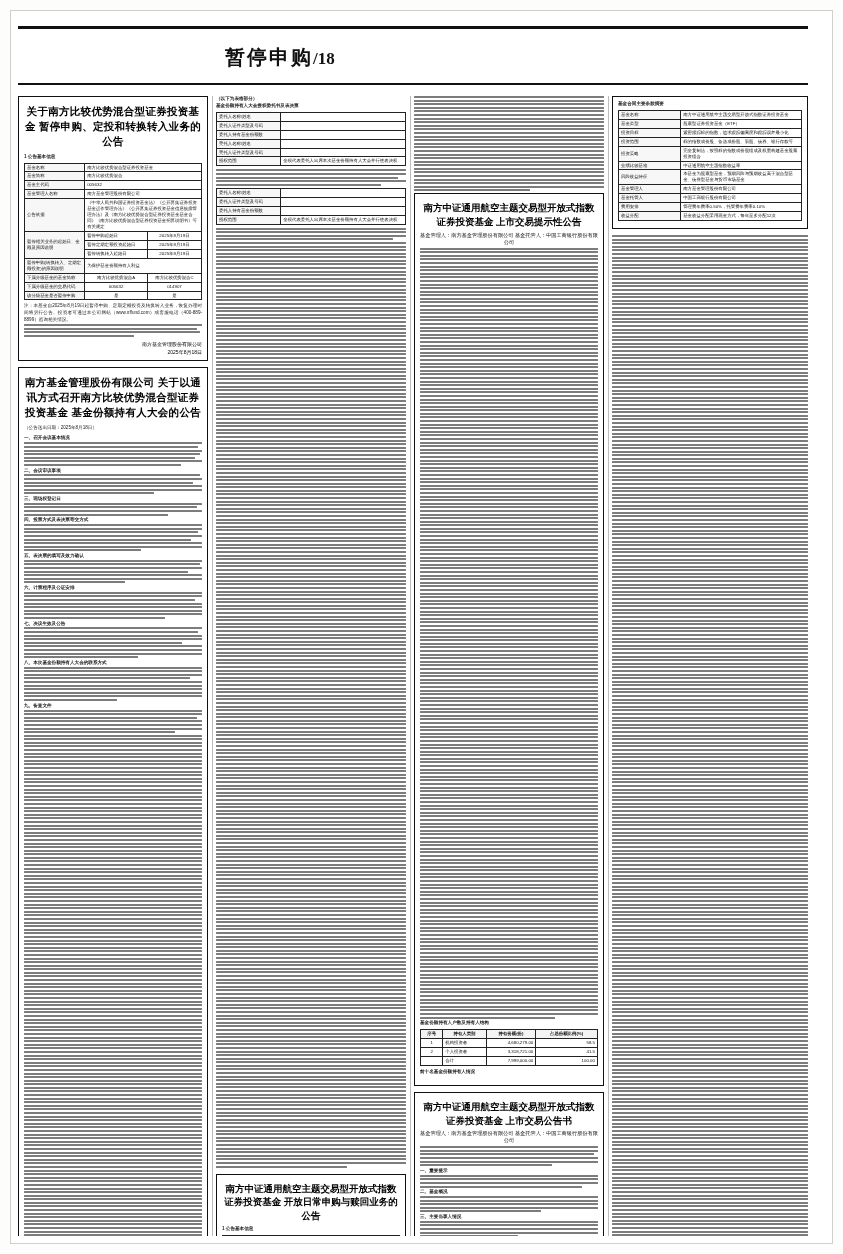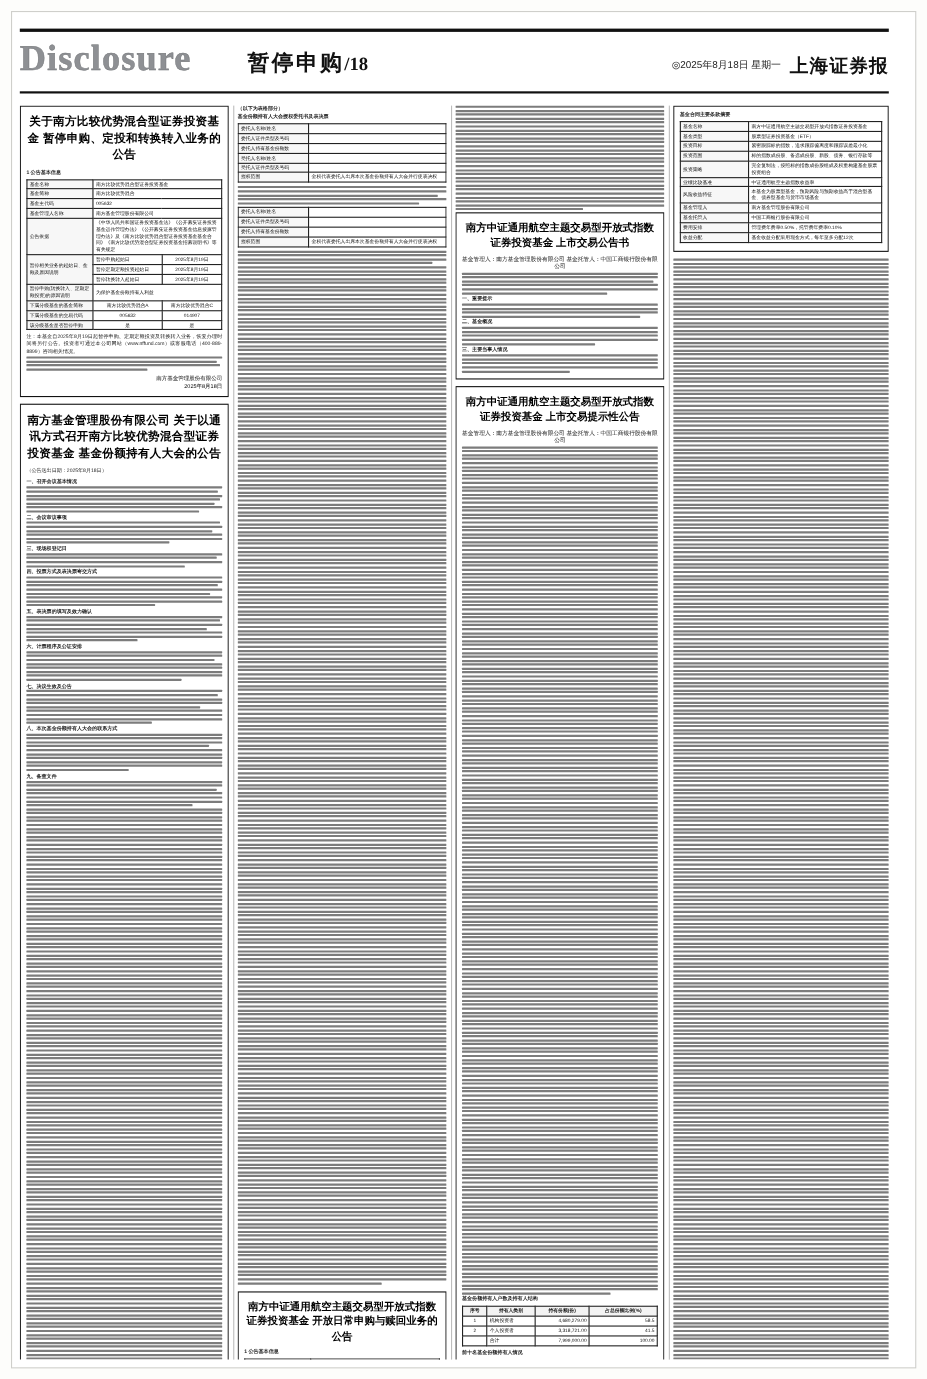--- a/index.html
+++ b/index.html
@@ -71,27 +71,22 @@
   .sig{font-size:5px;text-align:right;line-height:1.6;margin-top:3px;}
 </style>
 </head>
 <body>
 
 <div id="page">
   <div class="sheet"></div>
 
   <div class="masthead">
     <div class="mh-rule-top"></div>
-    <div class="mh-disclosure">Disclosure</div>
     <div class="mh-cn">
       <span>暂停申购</span><span class="slash">/18</span>
-    </div>
-    <div class="mh-right">
-      <span class="mh-date">◎2025年8月18日 星期一</span>
-      <span class="mh-paper">上海证券报</span>
     </div>
     <div class="mh-rule-bot"></div>
   </div>
 
   <div class="cols">
     <div class="col-rule" style="left:194px"></div>
     <div class="col-rule" style="left:392px"></div>
     <div class="col-rule" style="left:590px"></div>
 
     <div class="col col1">
@@ -755,50 +750,20 @@
         <div class="ln" style="width:100%"></div>
         <div class="ln" style="width:100%"></div>
         <div class="ln" style="width:100%"></div>
         <div class="ln" style="width:100%"></div>
         <div class="ln" style="width:100%"></div>
         <div class="ln" style="width:100%"></div>
         <div class="ln" style="width:61%"></div>
 
       <div class="block">
         <h3 class="title-sm">南方中证通用航空主题交易型开放式指数证券投资基金
-上市交易公告书</h3>
-        <div class="subhead">基金管理人：南方基金管理股份有限公司
-基金托管人：中国工商银行股份有限公司</div>
-        <div class="ln" style="width:100%"></div>
-          <div class="ln" style="width:100%"></div>
-          <div class="ln" style="width:98%"></div>
-          <div class="ln" style="width:100%"></div>
-          <div class="ln" style="width:100%"></div>
-          <div class="ln" style="width:74%"></div>
-        <div class="tiny bold">一、重要提示</div>
-        <div class="ln" style="width:100%"></div>
-          <div class="ln" style="width:100%"></div>
-          <div class="ln" style="width:100%"></div>
-          <div class="ln" style="width:91%"></div>
-        <div class="tiny bold">二、基金概况</div>
-        <div class="ln" style="width:100%"></div>
-          <div class="ln" style="width:100%"></div>
-          <div class="ln" style="width:100%"></div>
-          <div class="ln" style="width:100%"></div>
-          <div class="ln" style="width:68%"></div>
-        <div class="tiny bold">三、主要当事人情况</div>
-        <div class="ln" style="width:100%"></div>
-          <div class="ln" style="width:100%"></div>
-          <div class="ln" style="width:100%"></div>
-          <div class="ln" style="width:100%"></div>
-          <div class="ln" style="width:55%"></div>
-      </div>
-
-      <div class="block">
-        <h3 class="title-sm">南方中证通用航空主题交易型开放式指数证券投资基金
 上市交易提示性公告</h3>
         <div class="subhead">基金管理人：南方基金管理股份有限公司
 基金托管人：中国工商银行股份有限公司</div>
         <div class="ln" style="width:100%"></div>
           <div class="ln" style="width:100%"></div>
           <div class="ln" style="width:100%"></div>
           <div class="ln" style="width:100%"></div>
           <div class="ln" style="width:100%"></div>
           <div class="ln" style="width:100%"></div>
           <div class="ln" style="width:100%"></div>
@@ -1039,20 +1004,50 @@
                 <td class="r">100.00</td>
               </tr>
         </tbody>
           </table>
 
         <div class="tiny bold center">前十名基金份额持有人情况</div>
         <table class="t">
           </table>
 
       </div>
+
+      <div class="block">
+        <h3 class="title-sm">南方中证通用航空主题交易型开放式指数证券投资基金
+上市交易公告书</h3>
+        <div class="subhead">基金管理人：南方基金管理股份有限公司
+基金托管人：中国工商银行股份有限公司</div>
+        <div class="ln" style="width:100%"></div>
+          <div class="ln" style="width:100%"></div>
+          <div class="ln" style="width:98%"></div>
+          <div class="ln" style="width:100%"></div>
+          <div class="ln" style="width:100%"></div>
+          <div class="ln" style="width:74%"></div>
+        <div class="tiny bold">一、重要提示</div>
+        <div class="ln" style="width:100%"></div>
+          <div class="ln" style="width:100%"></div>
+          <div class="ln" style="width:100%"></div>
+          <div class="ln" style="width:91%"></div>
+        <div class="tiny bold">二、基金概况</div>
+        <div class="ln" style="width:100%"></div>
+          <div class="ln" style="width:100%"></div>
+          <div class="ln" style="width:100%"></div>
+          <div class="ln" style="width:100%"></div>
+          <div class="ln" style="width:68%"></div>
+        <div class="tiny bold">三、主要当事人情况</div>
+        <div class="ln" style="width:100%"></div>
+          <div class="ln" style="width:100%"></div>
+          <div class="ln" style="width:100%"></div>
+          <div class="ln" style="width:100%"></div>
+          <div class="ln" style="width:55%"></div>
+      </div>
     </div>
 
     <div class="col col4">
 
       <div class="block">
         <div class="tiny bold center">基金合同主要条款摘要</div>
         <table class="t">
           <tbody>
               <tr>
                 <td class="lbl">基金名称</td>

